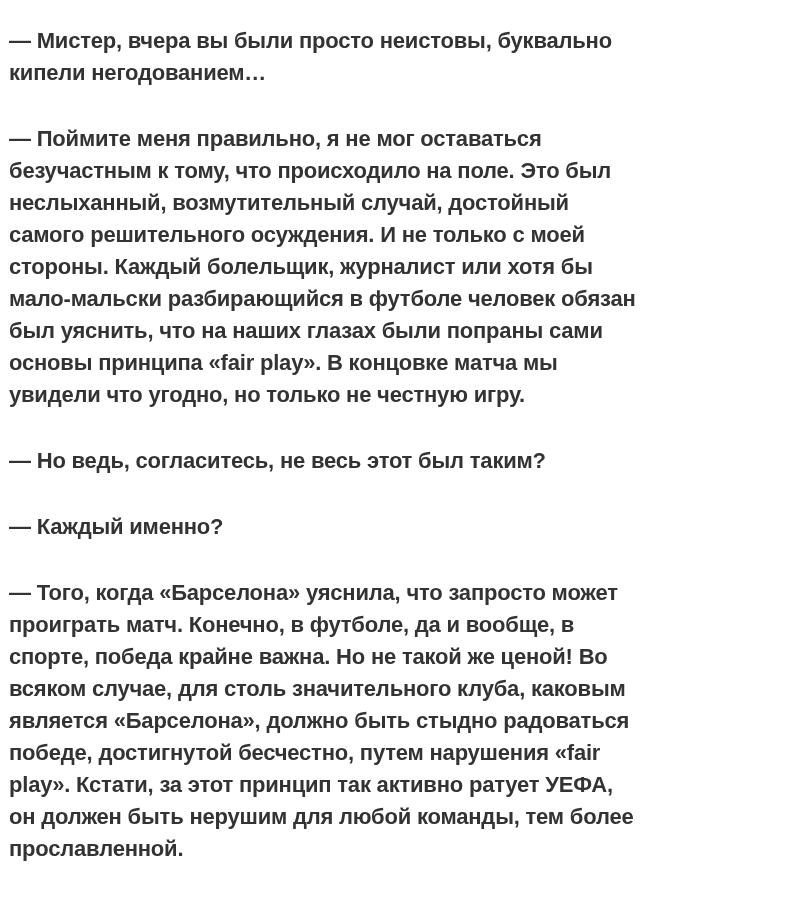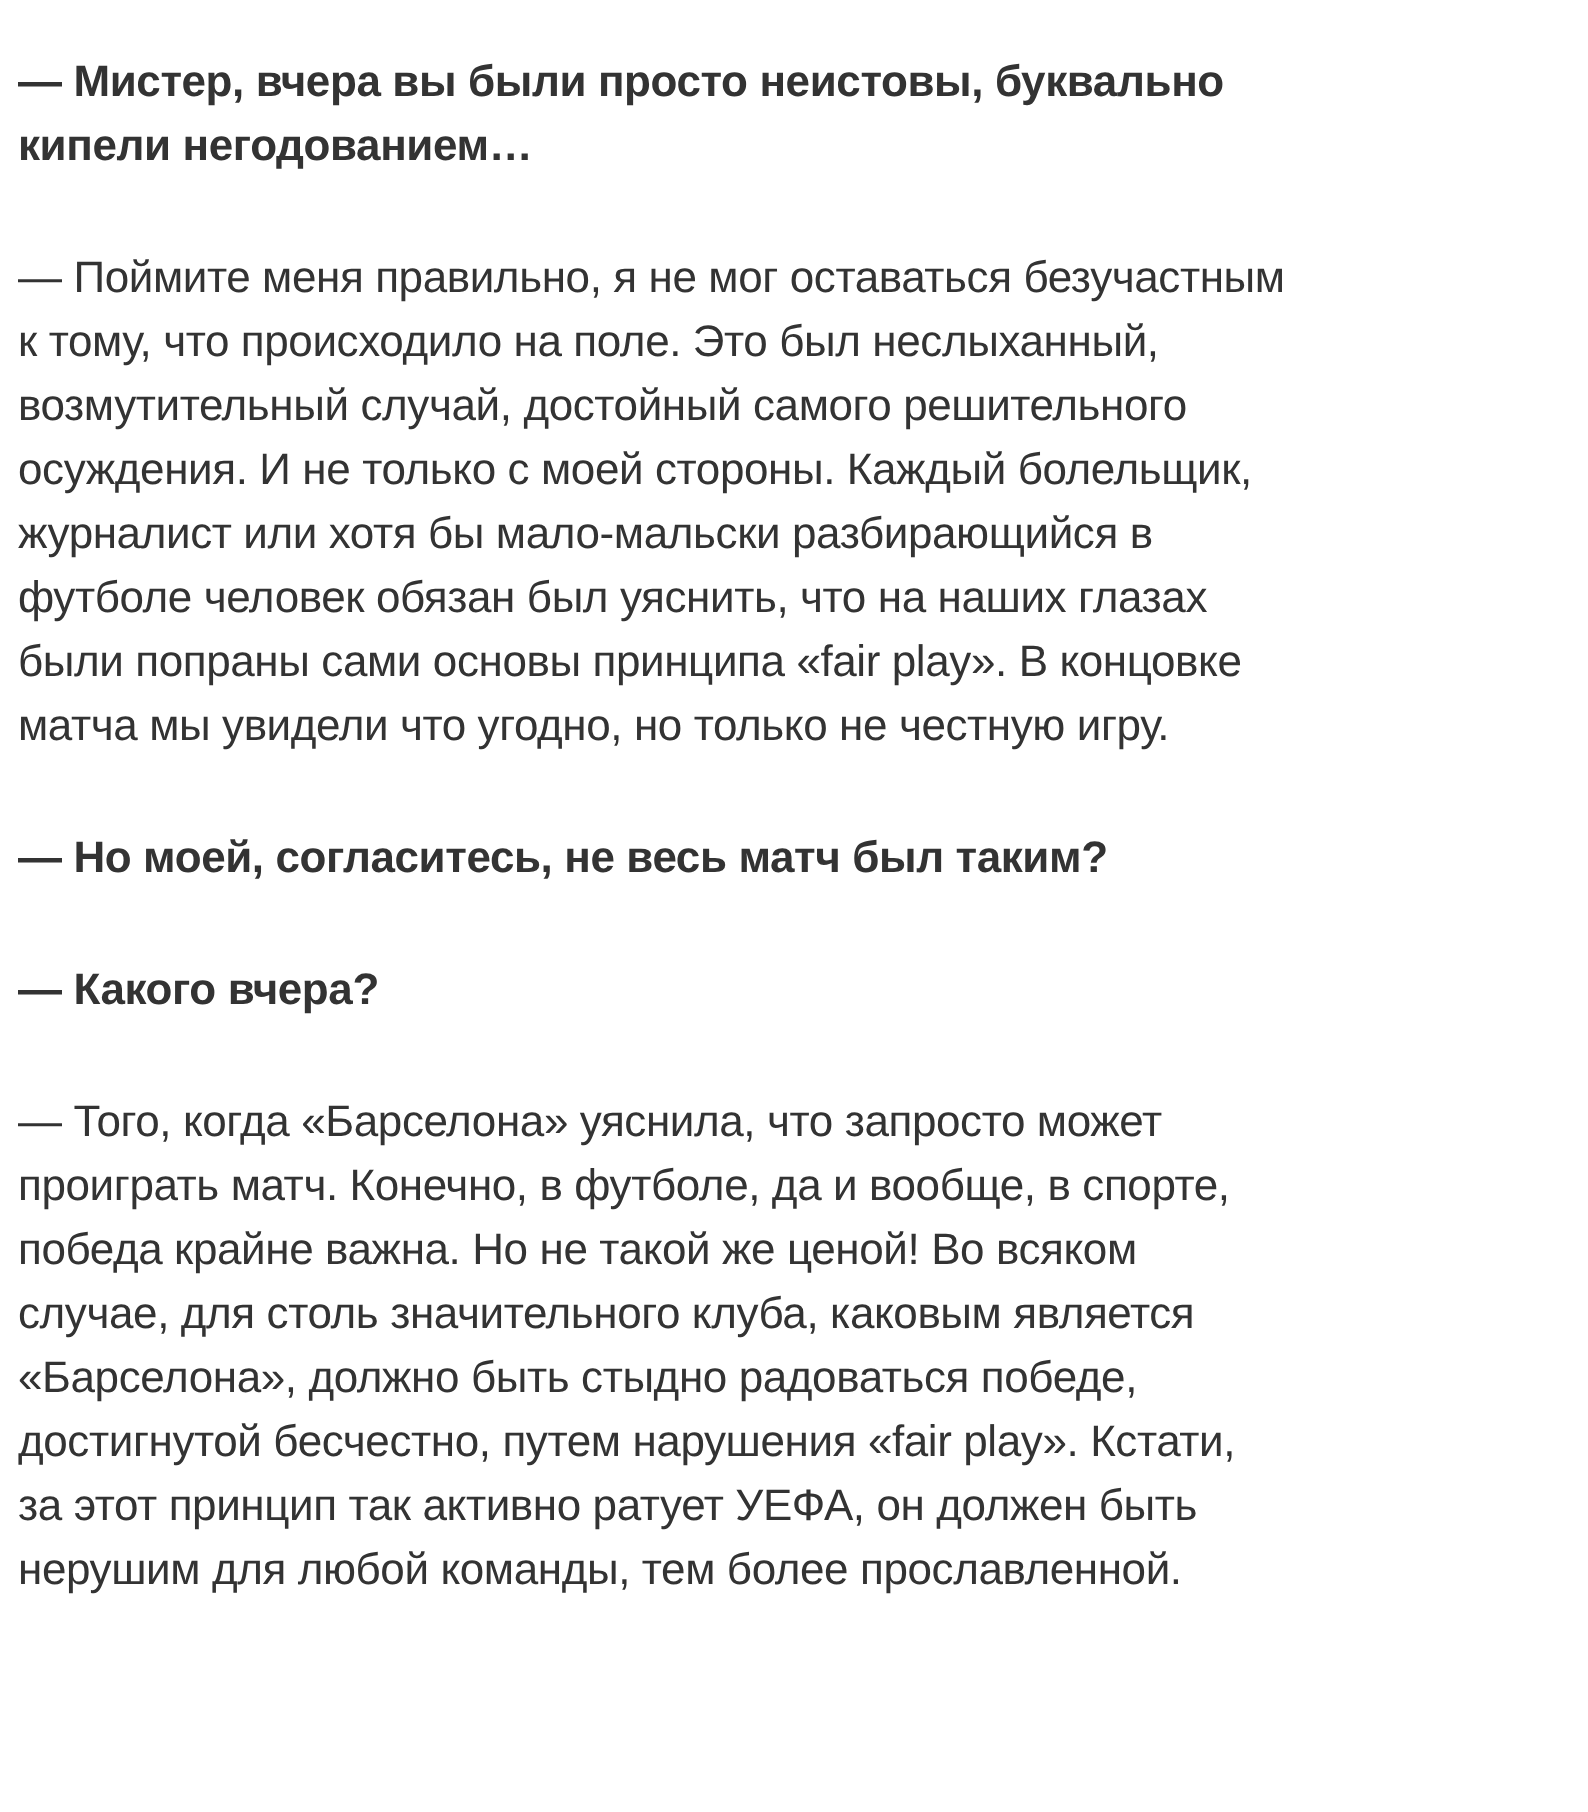--- a/index.html
+++ b/index.html
@@ -26,31 +26,31 @@
   .article p {
     margin: 0 0 34px 0;
   }
   .article p:last-child {
     margin-bottom: 0;
   }
   .article p.question {
     font-weight: 700;
   }
   .article p.answer {
-    font-weight: 400;
+    font-weight: 700;
     margin-top: 32px;
   }
 </style>
 </head>
 <body style="background: rgb(255, 255, 255);">
 
 <article class="article" style="color: rgb(51, 51, 51);">
   <p class="question">— Мистер, вчера вы были просто неистовы, буквально кипели негодованием…</p>
 
   <p class="answer">— Поймите меня правильно, я не мог оставаться безучастным к тому, что происходило на поле. Это был неслыханный, возмутительный случай, достойный самого решительного осуждения. И не только с моей стороны. Каждый болельщик, журналист или хотя бы мало-мальски разбирающийся в футболе человек обязан был уяснить, что на наших глазах были попраны сами основы принципа «fair play». В концовке матча мы увидели что угодно, но только не честную игру.</p>
 
-  <p class="question">— Но моей, согласитесь, не весь матч был таким?</p>
+  <p class="question">— Но ведь, согласитесь, не весь этот был таким?</p>
 
 
-  <p class="question">— Какого вчера?</p>
+  <p class="question">— Каждый именно?</p>
 
   <p class="answer">— Того, когда «Барселона» уяснила, что запросто может проиграть матч. Конечно, в футболе, да и вообще, в спорте, победа крайне важна. Но не такой же ценой! Во всяком случае, для столь значительного клуба, каковым является «Барселона», должно быть стыдно радоваться победе, достигнутой бесчестно, путем нарушения «fair play». Кстати, за этот принцип так активно ратует УЕФА, он должен быть нерушим для любой команды, тем более прославленной.</p>
 </article>
 
 </body></html>

